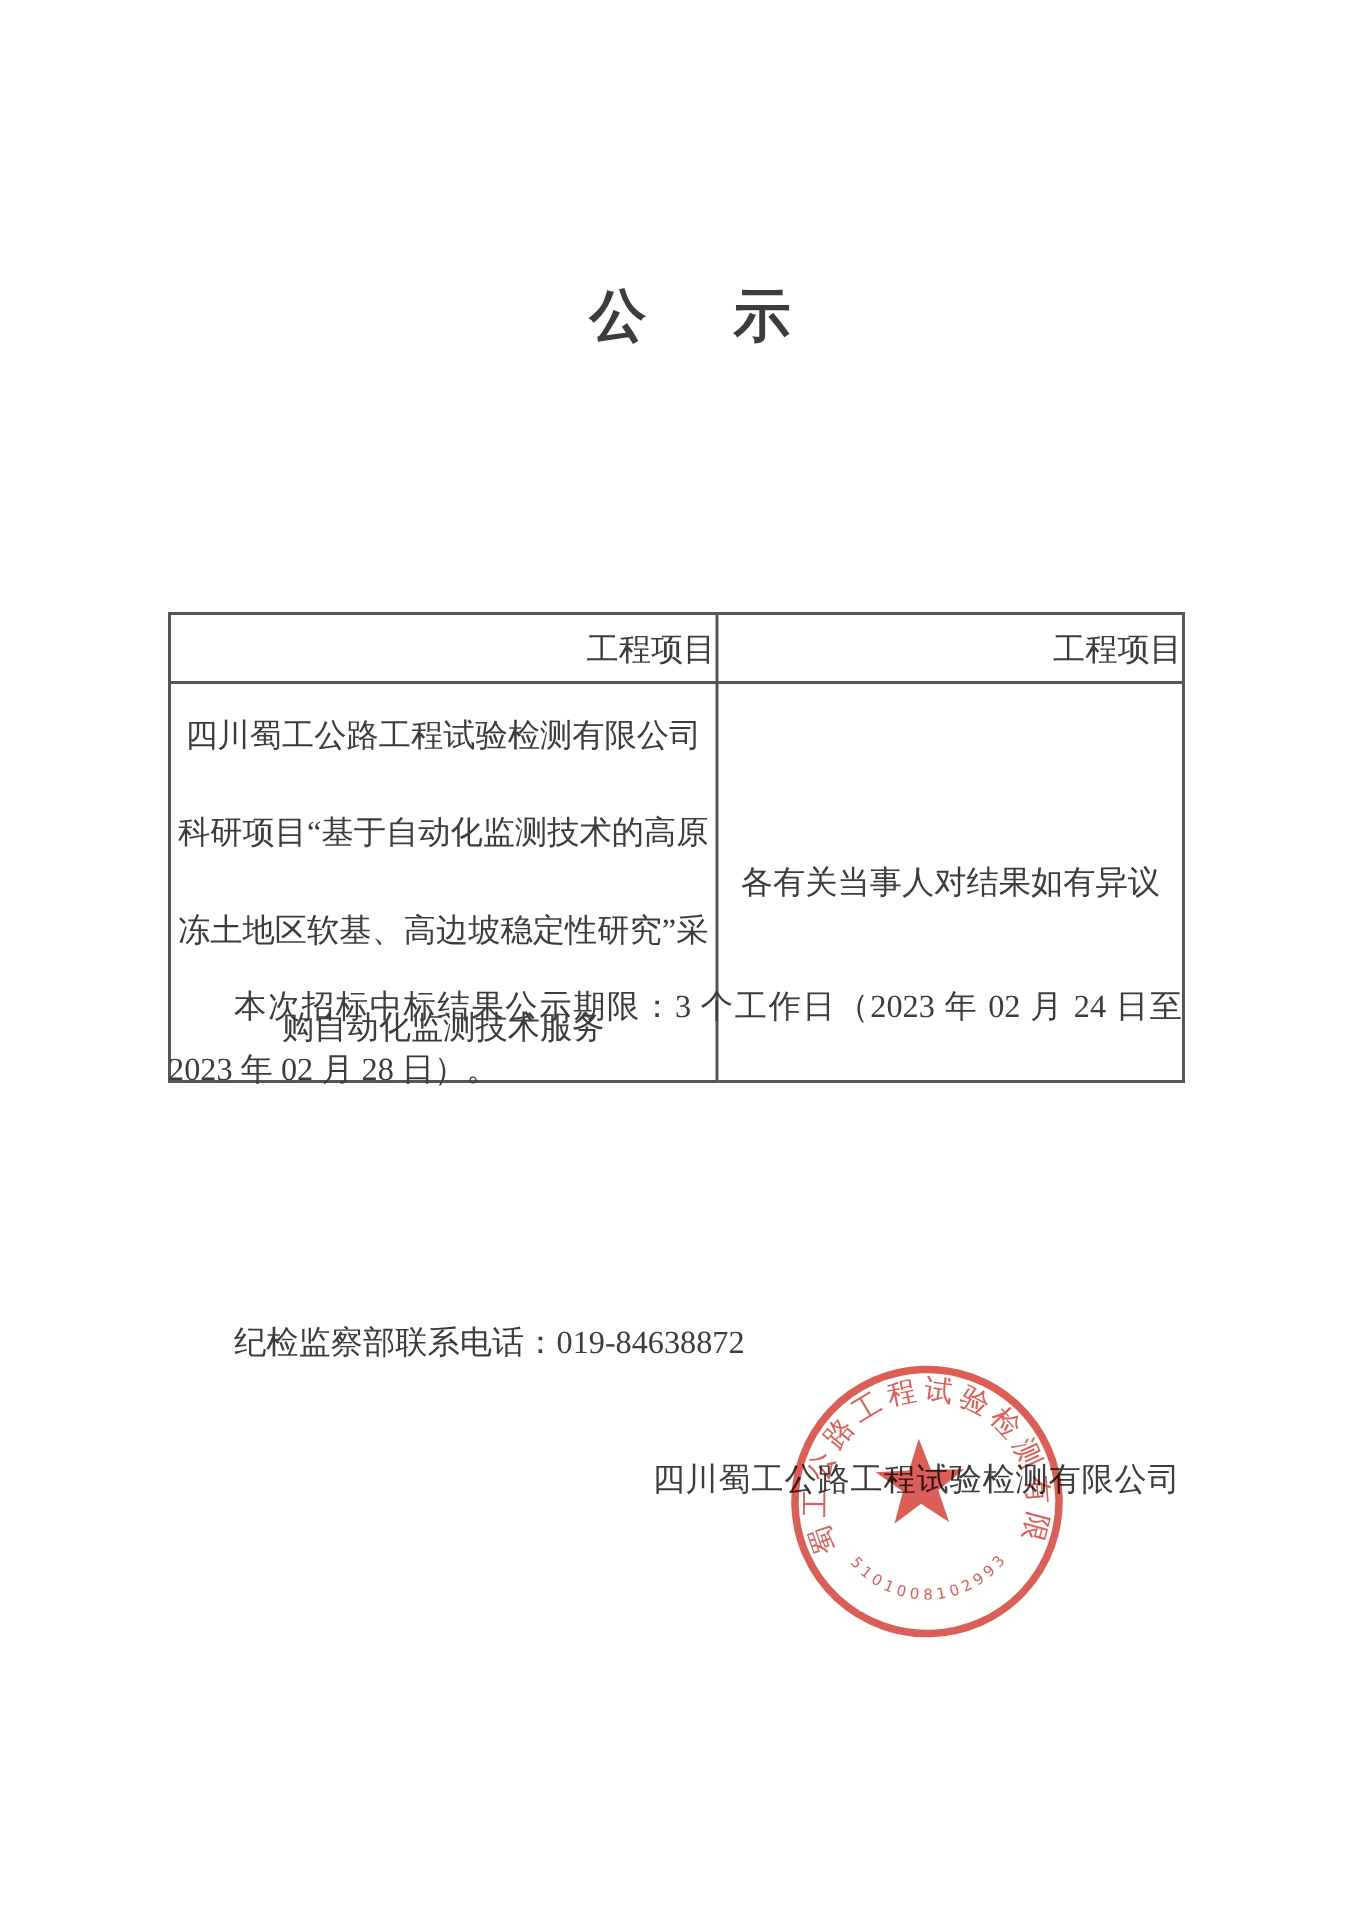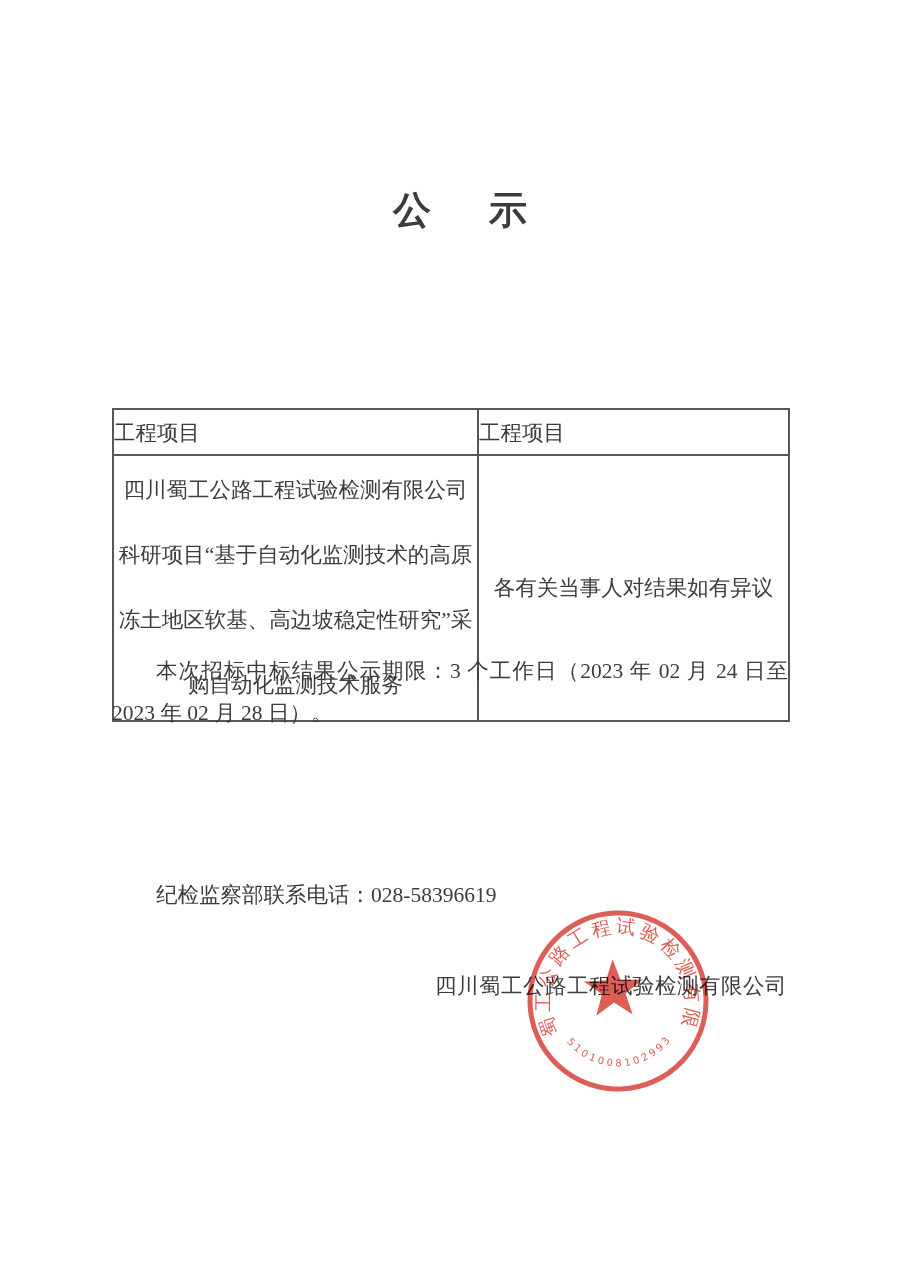--- a/index.html
+++ b/index.html
@@ -55,21 +55,21 @@
     font-size:21.5px;
     color:var(--text-color);
   }
   .results-table th,.results-table td{
     border:2px solid var(--border-color);
     font-weight:normal;
     padding:0;
   }
   .results-table col.col-project{width:365px;}
   .results-table col.col-winner{width:311px;}
-  .results-table th{height:44px;text-align:left;}
+  .results-table th{height:44px;text-align:right;}
   .results-table td{height:197px;text-align:center;vertical-align:middle;}
   .cell-project{line-height:65px;padding:2px 2px;text-align:center;}
   .cell-winner{line-height:28px;text-align:center;}
   .signature-company{
     position:absolute;
     top:972px;
     left:435px;
     font-size:21.5px;
     line-height:28px;
     letter-spacing:0.5px;
@@ -125,21 +125,21 @@
         <td>
           <div class="cell-winner">各有关当事人对结果如有异议</div>
         </td>
       </tr>
     </tbody>
   </table>
 
   <p class="para para-period">本次招标中标结果公示期限：3 个工作日（2023 年 02 月 24 日至 2023 年 02 月 28 日）。</p>
 
 
-  <p class="para para-contact">纪检监察部联系电话：028-58396619</p>
+  <p class="para para-contact">纪检监察部联系电话：019-84638872</p>
 
   <div class="signature-company">四川蜀工公路工程试验检测有限公司</div>
 
 
   <svg class="seal" viewBox="0 0 190 190" xmlns="http://www.w3.org/2000/svg">
     <defs>
       <path id="seal-company-path" d="M 33.4 123.8 A 68 68 0 1 1 156.6 123.8" fill="none"></path>
       <path id="seal-code-path" d="M 43 135 A 66 66 0 0 0 147 135" fill="none"></path>
     </defs>
     <circle class="seal-ring" cx="95" cy="95" r="88"></circle>

